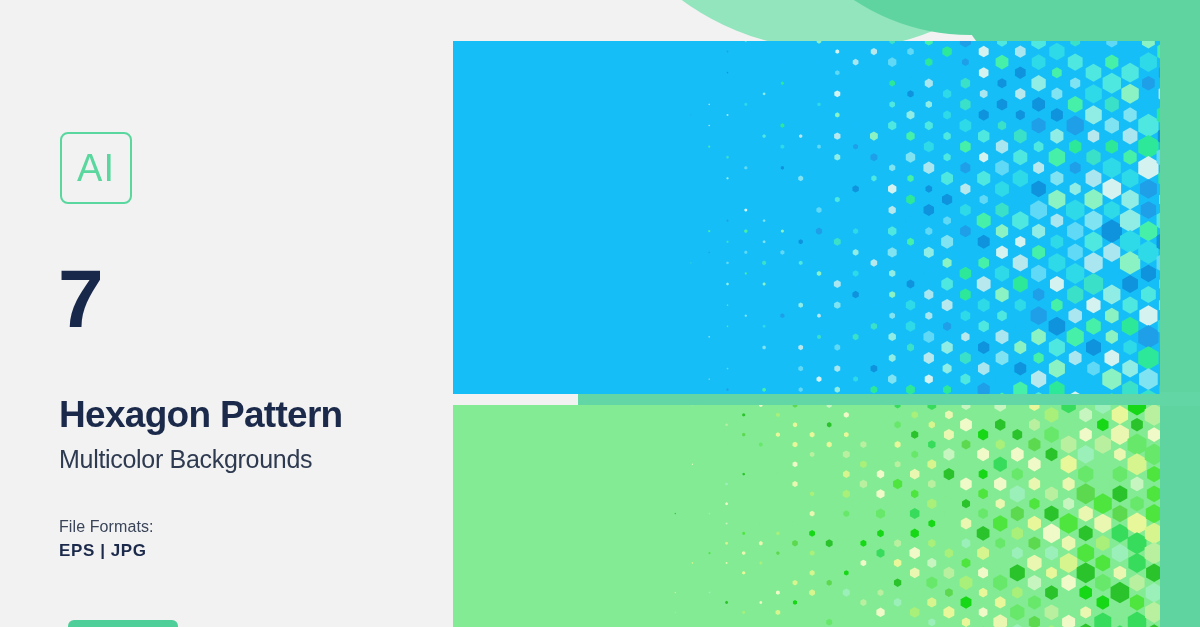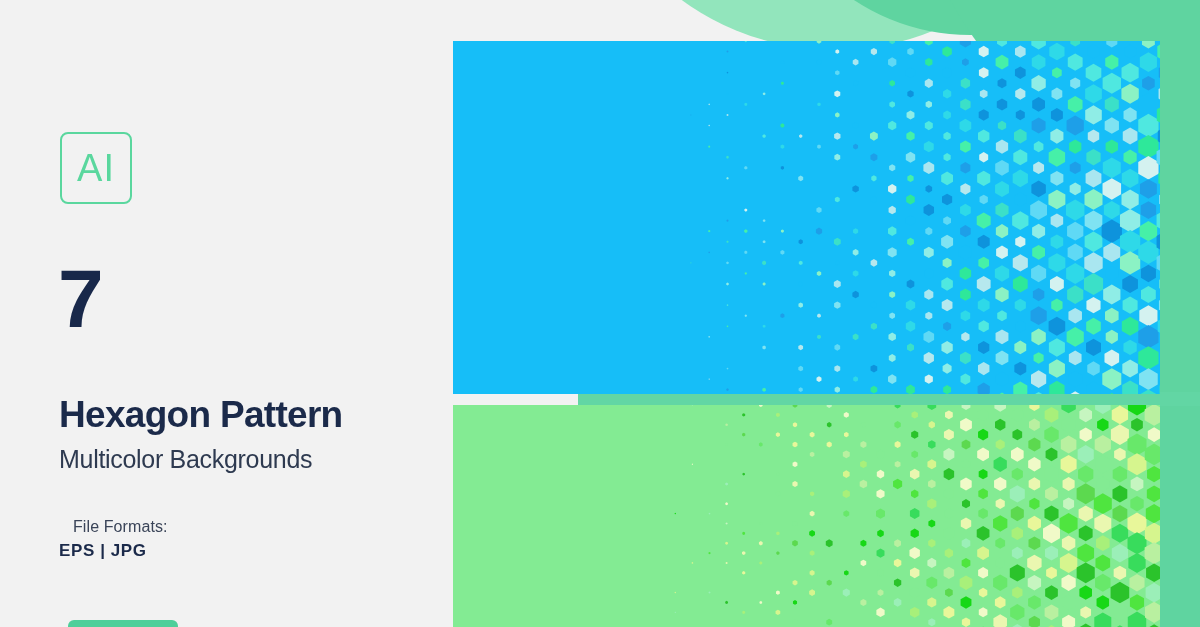--- a/index.html
+++ b/index.html
@@ -59,21 +59,21 @@
     position:absolute; left:59px; top:354px;
     font-size:37px; font-weight:bold; color:#1B2A4A;
     letter-spacing:-0.7px; line-height:1;margin-top:42px;
   }
   #subtitle {
     position:absolute; left:59px; top:400px;
     font-size:25px; font-weight:500; color:#2E3A50;
     line-height:1.27; letter-spacing:-0.3px;margin-top:44px;
   }
   #formats-label {
-    position:absolute; left:73px; top:518px;
+    position:absolute; left:59px; top:518px;
     font-size:16px; font-weight:400; color:#3A4458; letter-spacing:0.1px;text-align:center;
   }
   #formats-value {
     position:absolute; left:59px; top:541px;
     font-size:17px; font-weight:bold; color:#1B2A4A; letter-spacing:0.6px;
   }
   #cta-button {
     position:absolute; left:68px; top:620px;
     width:110px; height:34px;
     background:#4ECF9A; border:none; border-radius:6px;

